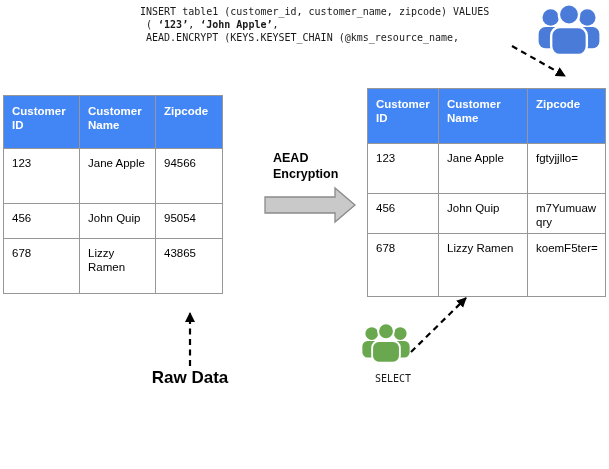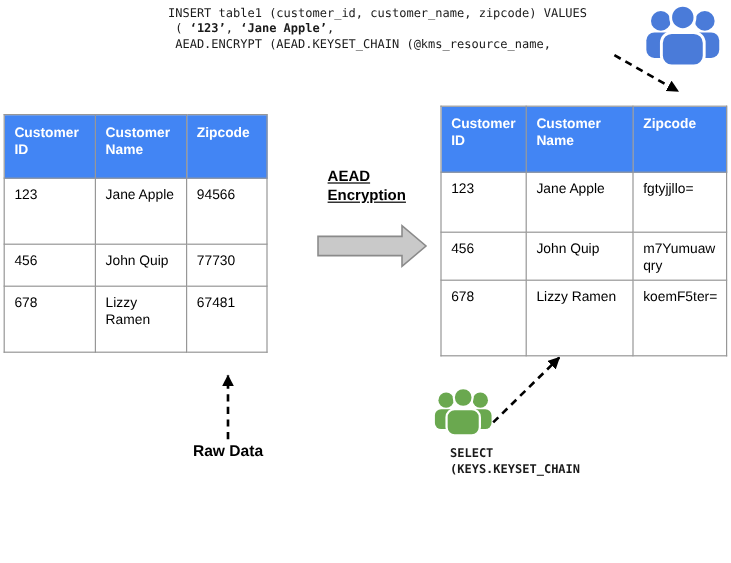--- a/index.html
+++ b/index.html
@@ -7,21 +7,21 @@
     position:relative;width:609px;height:469px;background:#ffffff;
     font-family:"Liberation Sans",sans-serif;overflow:hidden;color:#000;
   }
   
   .code{
     position:absolute;font-family:"DejaVu Sans Mono",monospace;
     font-size:10px;line-height:13px;color:#1a1a1a;
   }
   .code .code-line{white-space:pre;}
   .top-code{left:140px;top:5px;}
-  .bottom-code{left:375px;top:372px;font-weight:bold;}
+  .bottom-code{left:375px;top:372px;}
   .code b{font-weight:bold;}
   .code .green{color:#6aa84f;}
   
   table.tbl{position:absolute;border-collapse:collapse;table-layout:fixed;}
   .tbl th,.tbl td{
     border:1px solid #979797;vertical-align:top;text-align:left;
     padding:7px 5px 4px 8px;font-size:11.5px;line-height:14px;
   }
   .tbl th{background:#4285f4;color:#ffffff;font-weight:bold;padding-top:8px;}
   .tbl-left{left:3px;top:95px;}
@@ -32,37 +32,37 @@
   .tbl-left tr:nth-child(4){height:55px}
   .tbl-right{left:367px;top:88px;}
   .tbl-right col.c1{width:71px}.tbl-right col.c2{width:89px}.tbl-right col.c3{width:78px}
   .tbl-right tr:nth-child(1){height:55px}
   .tbl-right tr:nth-child(2){height:50px}
   .tbl-right tr:nth-child(3){height:40px}
   .tbl-right tr:nth-child(4){height:63px}
   .tbl-right td:nth-child(3){word-break:break-all;margin-top:15px;}
   
   .lbl{position:absolute;font-weight:bold;color:#000;}
-  .lbl-enc{left:273px;top:139px;width:82px;font-size:12.5px;line-height:16px;text-decoration:underline;}
-  .lbl-raw{left:150px;top:368px;width:80px;font-size:13px;text-align:center;}
+  .lbl-enc{left:273px;top:150px;width:82px;font-size:12.5px;line-height:16px;}
+  .lbl-raw{left:150px;top:368px;width:80px;font-size:17px;text-align:center;}
   
   .overlay{position:absolute;left:0;top:0;pointer-events:none;}
   .icon{position:absolute;}
   .icon-blue{left:538px;top:2px;width:62px;height:54px;}
   .icon-green{left:362px;top:320px;width:48px;height:45px;}
 </style>
 </head>
 <body>
 
 <div class="canvas">
 
   <div class="code top-code">
     <div class="code-line"><span>INSERT table1 (customer_id, customer_name, zipcode) VALUES</span></div>
-    <div class="code-line"><span> ( </span><b>‘123’</b><span>, </span><b>‘Jane Apple’</b><span>,</span></div>
-    <div class="code-line"><span> AEAD.ENCRYPT (AEAD.KEYSET_CHAIN (@kms_resource_name,</span></div>
+    <div class="code-line"><span> ( </span><b>‘123’</b><span>, </span><b>‘John Apple’</b><span>,</span></div>
+    <div class="code-line"><span> AEAD.ENCRYPT (KEYS.KEYSET_CHAIN (@kms_resource_name,</span></div>
   </div>
 
   <table class="tbl tbl-left">
     <colgroup>
         <col class="c1">
         <col class="c2">
         <col class="c3">
       </colgroup>
     <tbody>
         <tr>
@@ -71,26 +71,26 @@
       <th>Zipcode</th>
     </tr>
     <tr>
       <td>123</td>
       <td>Jane Apple</td>
       <td>94566</td>
     </tr>
     <tr>
       <td>456</td>
       <td>John Quip</td>
-      <td>77730</td>
+      <td>95054</td>
     </tr>
     <tr>
       <td>678</td>
       <td>Lizzy Ramen</td>
-      <td>67481</td>
+      <td>43865</td>
     </tr>
   </tbody>
     </table>
 
   <table class="tbl tbl-right">
     <colgroup>
         <col class="c1">
         <col class="c2">
         <col class="c3">
       </colgroup>
@@ -117,21 +117,20 @@
     </tr>
   </tbody>
     </table>
 
   <div class="lbl lbl-enc">AEAD Encryption</div>
 
   <div class="lbl lbl-raw">Raw Data</div>
 
   <div class="code bottom-code">
     <div class="code-line"><span>SELECT</span></div>
-    <div class="code-line"><span>(KEYS.KEYSET_CHAIN</span></div>
   </div>
 
   <svg class="icon icon-blue" viewBox="0 0 64 56">
     <g fill="#4a7bd9">
       <circle cx="13" cy="16" r="8.5"></circle>
       <circle cx="51" cy="16" r="8.5"></circle>
       <rect x="0.5" y="26" width="25" height="22" rx="7"></rect>
       <rect x="38.5" y="26" width="25" height="22" rx="7"></rect>
       <circle cx="32" cy="13" r="10.5" stroke="#ffffff" stroke-width="2.5"></circle>
       <rect x="13.5" y="26" width="37" height="29" rx="9" stroke="#ffffff" stroke-width="2.5"></rect>

